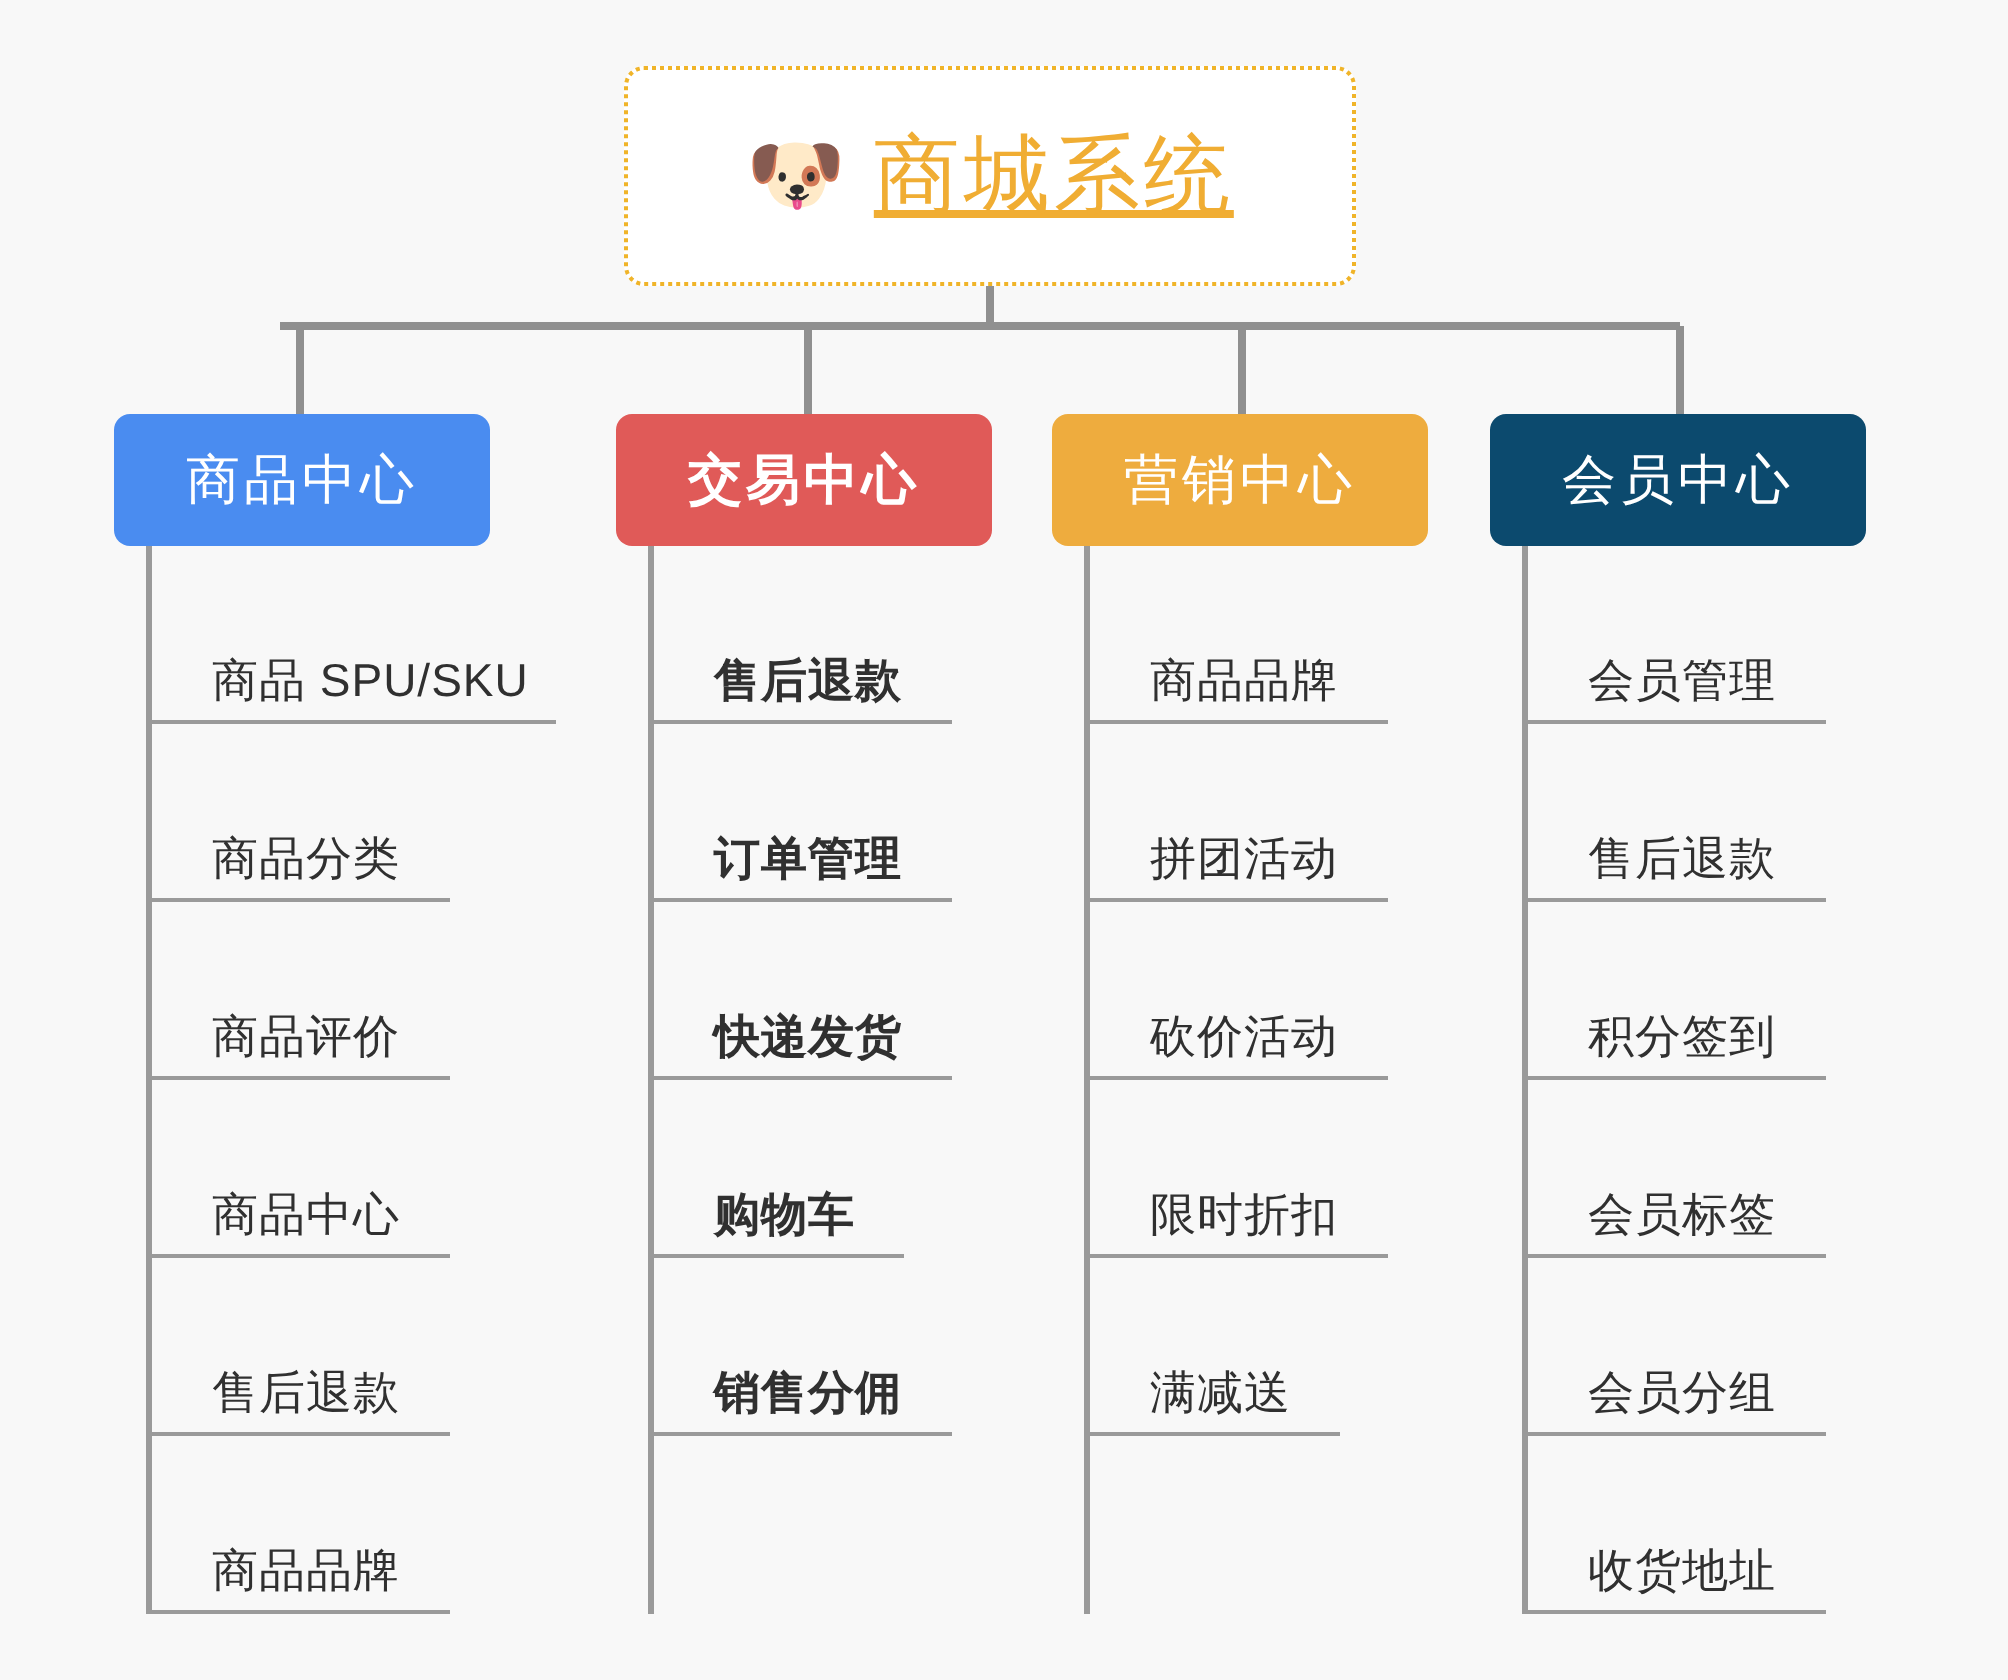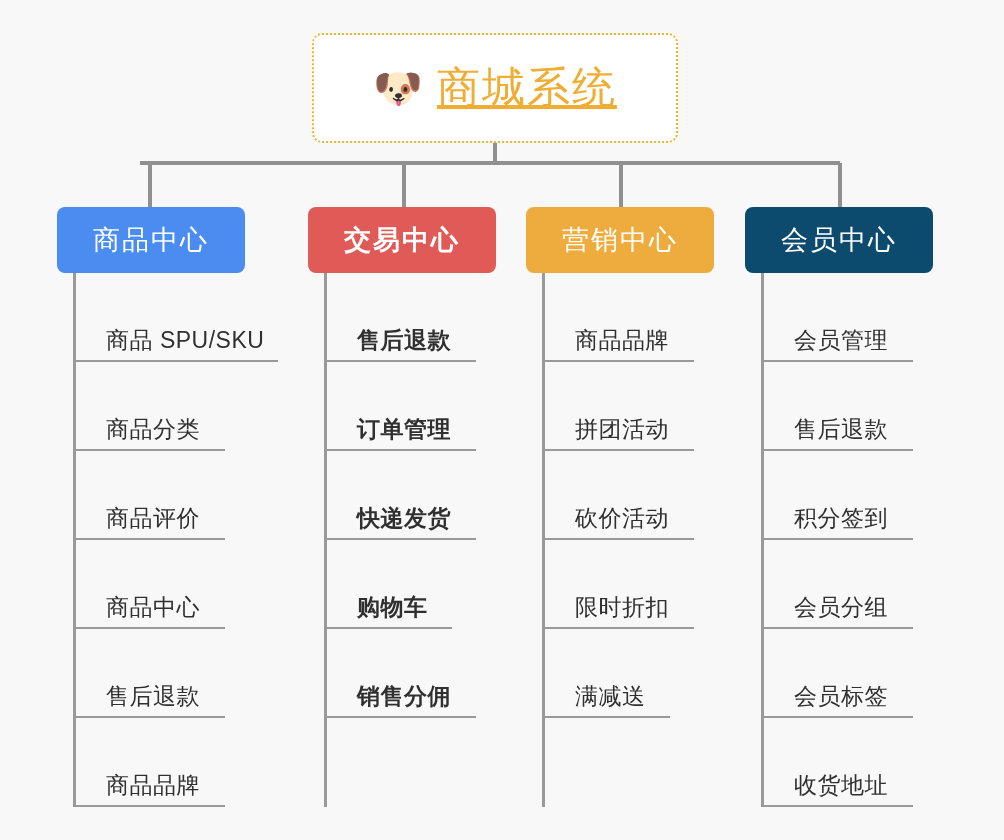--- a/index.html
+++ b/index.html
@@ -252,28 +252,28 @@
           </div>
           <div class="branch-item">
             <span class="branch-item-label">售后退款</span>
             <div class="branch-item-rule" style="width: 152px;"></div>
           </div>
           <div class="branch-item">
             <span class="branch-item-label">积分签到</span>
             <div class="branch-item-rule" style="width: 152px;"></div>
           </div>
           <div class="branch-item">
+            <span class="branch-item-label">会员标签</span>
+            <div class="branch-item-rule" style="width: 152px;"></div>
+          </div>
+          <div class="branch-item">
             <span class="branch-item-label">会员分组</span>
             <div class="branch-item-rule" style="width: 152px;"></div>
           </div>
           <div class="branch-item">
-            <span class="branch-item-label">会员标签</span>
-            <div class="branch-item-rule" style="width: 152px;"></div>
-          </div>
-          <div class="branch-item">
             <span class="branch-item-label">收货地址</span>
             <div class="branch-item-rule" style="width: 152px;"></div>
           </div>
         </div>
       </div>
     </div>
 
 </div>
 
 </body></html>

